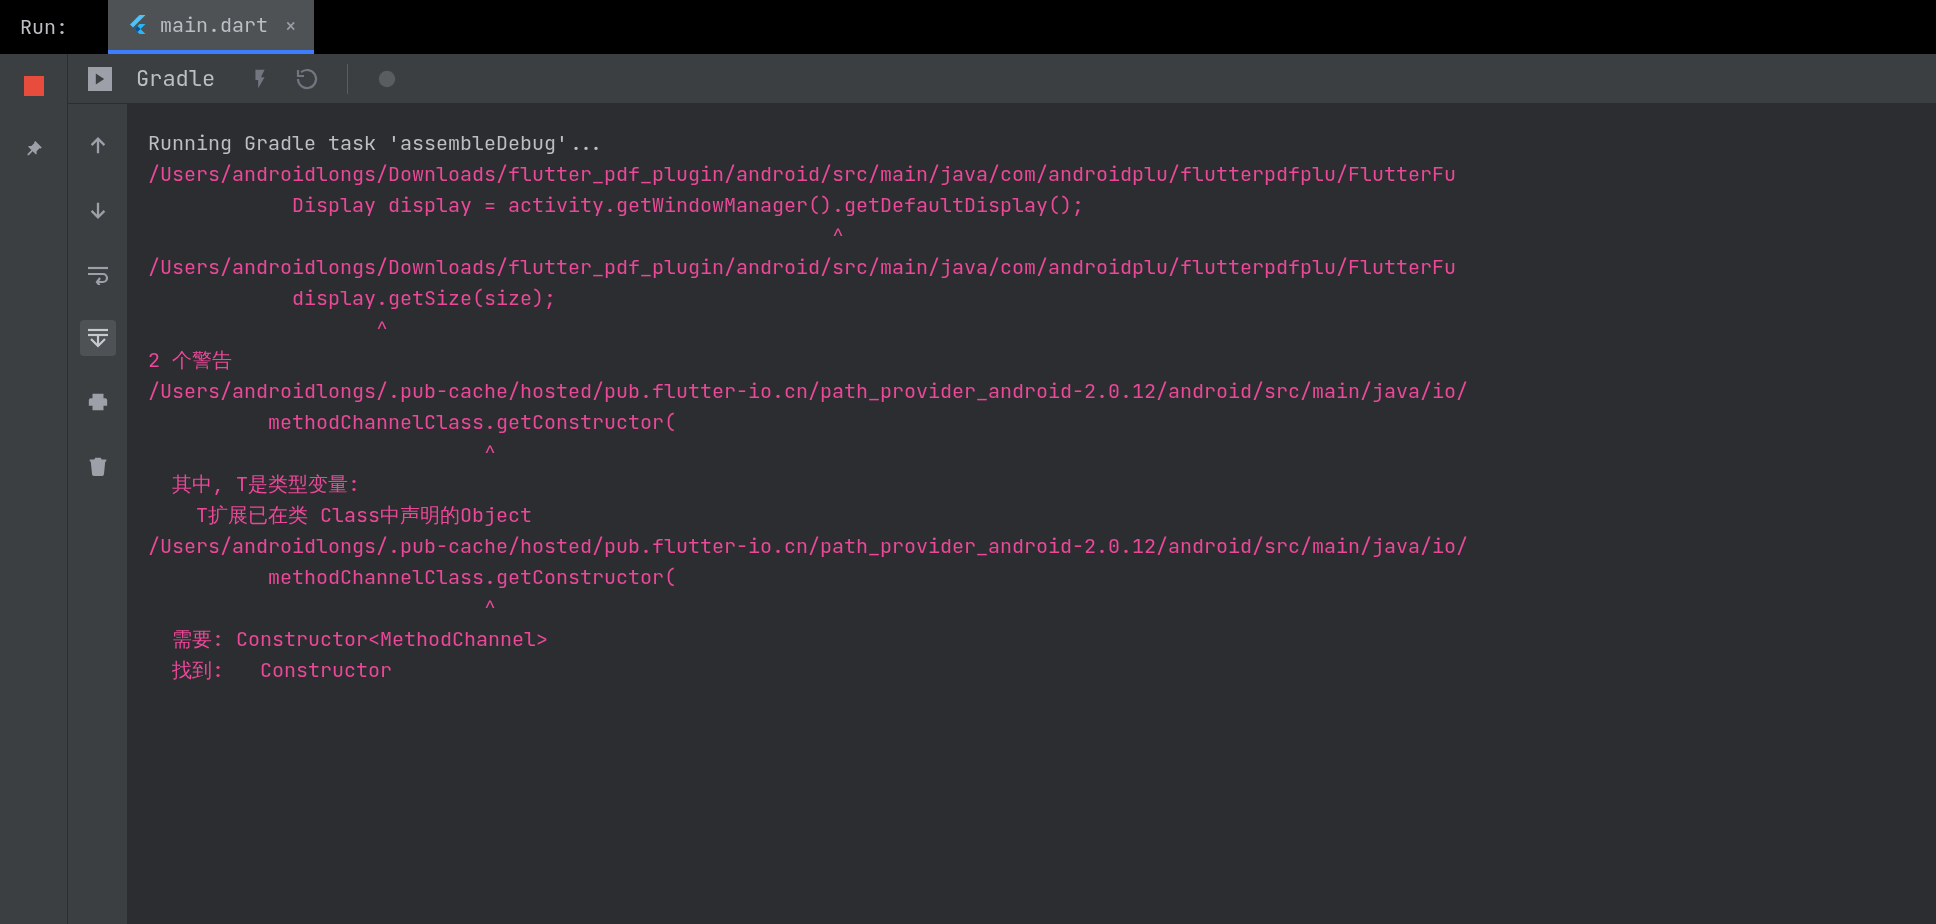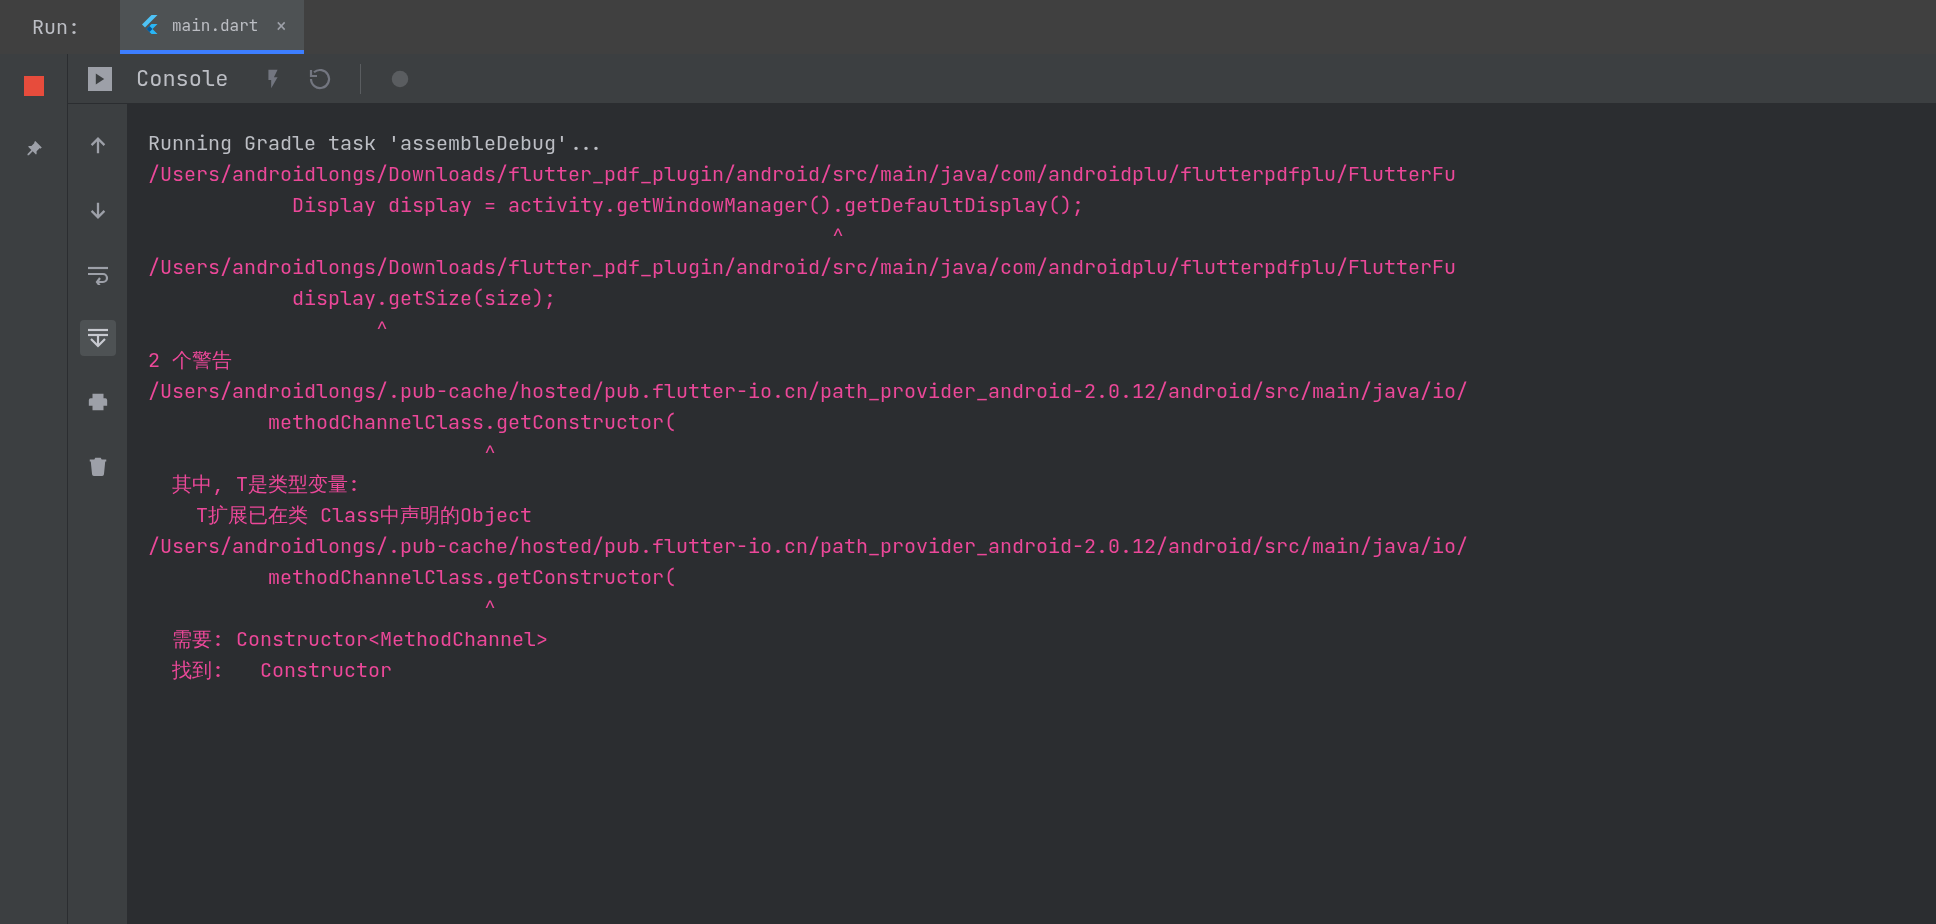--- a/index.html
+++ b/index.html
@@ -16,22 +16,22 @@
       overflow: hidden;
       width: 1936px;
       height: 924px;
     }
     
     
     .top-header {
       display: flex;
       align-items: center;
       height: 54px;
-      background-color: #404040;
-      padding-left: 32px;
+      background-color: #000000;
+      padding-left: 20px;
     }
     
     .run-label {
       color: #bcbec4;
       font-size: 20px;
       margin-right: 40px;
       font-family: "JetBrains Mono", "Consolas", monospace;
     }
     
     .tab {
@@ -45,21 +45,21 @@
     }
     
     .flutter-logo {
       width: 24px;
       height: 24px;
       flex-shrink: 0;
     }
     
     .tab-label {
       color: #bcbec4;
-      font-size: 16px;
+      font-size: 20px;
       font-family: "JetBrains Mono", "Consolas", monospace;
     }
     
     .tab-close {
       color: #9da0a8;
       font-size: 18px;
       margin-left: 8px;
       cursor: pointer;
     }
     
@@ -226,21 +226,21 @@
   </div>
 
   <div class="content-column">
 
     <div class="console-toolbar">
       <span class="console-expand-icon">
         <svg width="14" height="14" viewBox="0 0 10 10" fill="#3c3f41">
             <path d="M2 1 L8 5 L2 9 Z"></path>
           </svg>
       </span>
-      <span class="console-label">Console</span>
+      <span class="console-label">Gradle</span>
 
       <span class="toolbar-icon">
         <svg width="22" height="22" viewBox="0 0 24 24" fill="#737680">
           <path d="M7 2v11h3v9l7-12h-4l4-8z"></path>
         </svg>
       </span>
       <span class="toolbar-icon">
         <svg width="24" height="24" viewBox="0 0 24 24" fill="none" stroke="#737680" stroke-width="2.2">
           <path d="M3 12a9 9 0 1 0 3-6.7"></path>
           <path d="M3 3v6h6" fill="none"></path>

